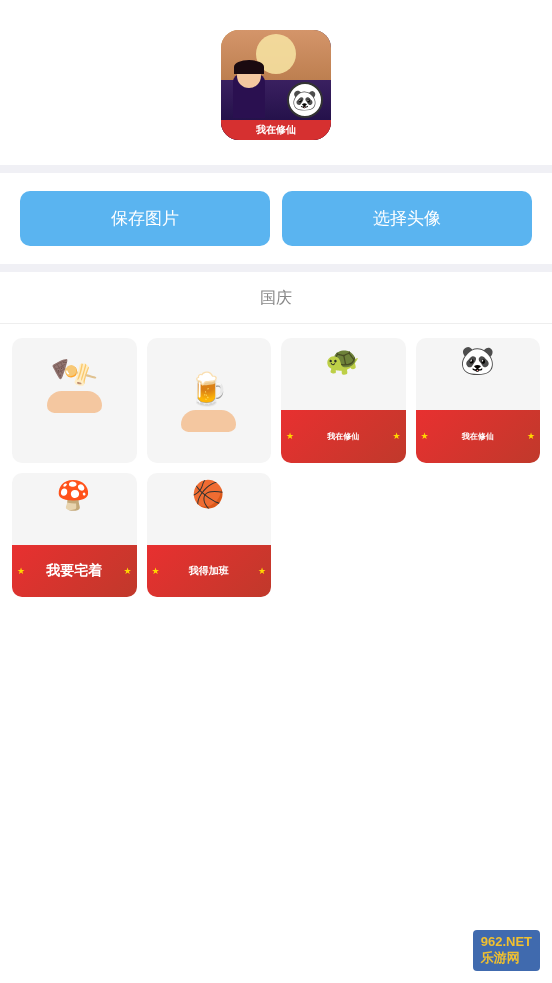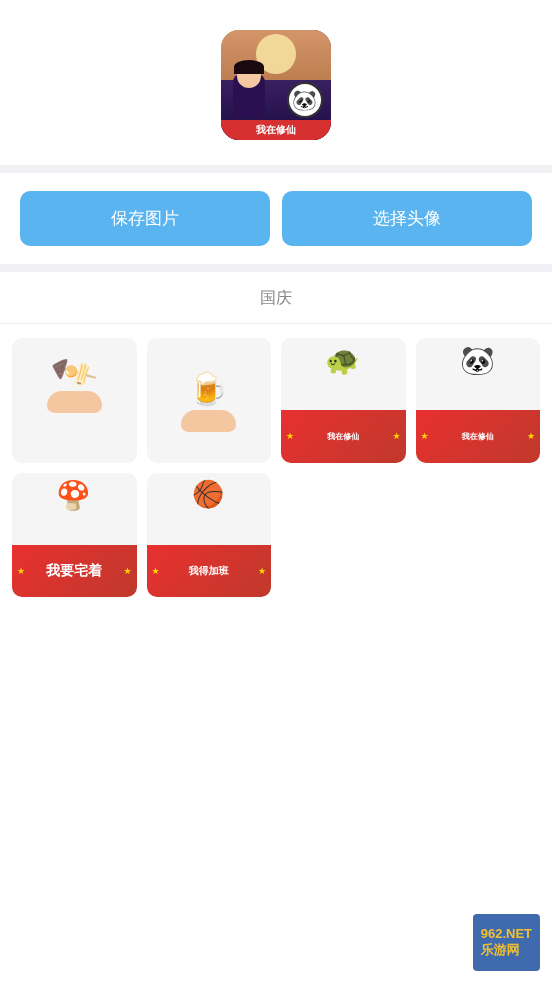--- a/index.html
+++ b/index.html
@@ -157,21 +157,21 @@
       position: relative;
     }
 
     
     .watermark {
       position: fixed;
       bottom: 12px;
       right: 12px;
       background: rgba(30,80,160,0.85);
       color: #fff;
-      padding: 12px 8px;
+      padding: 4px 8px;
       border-radius: 4px;
       font-size: 13px;
       font-weight: bold;
     }
 
     .watermark span {
       color: #f0c030;
     }
   </style>
 </head>

